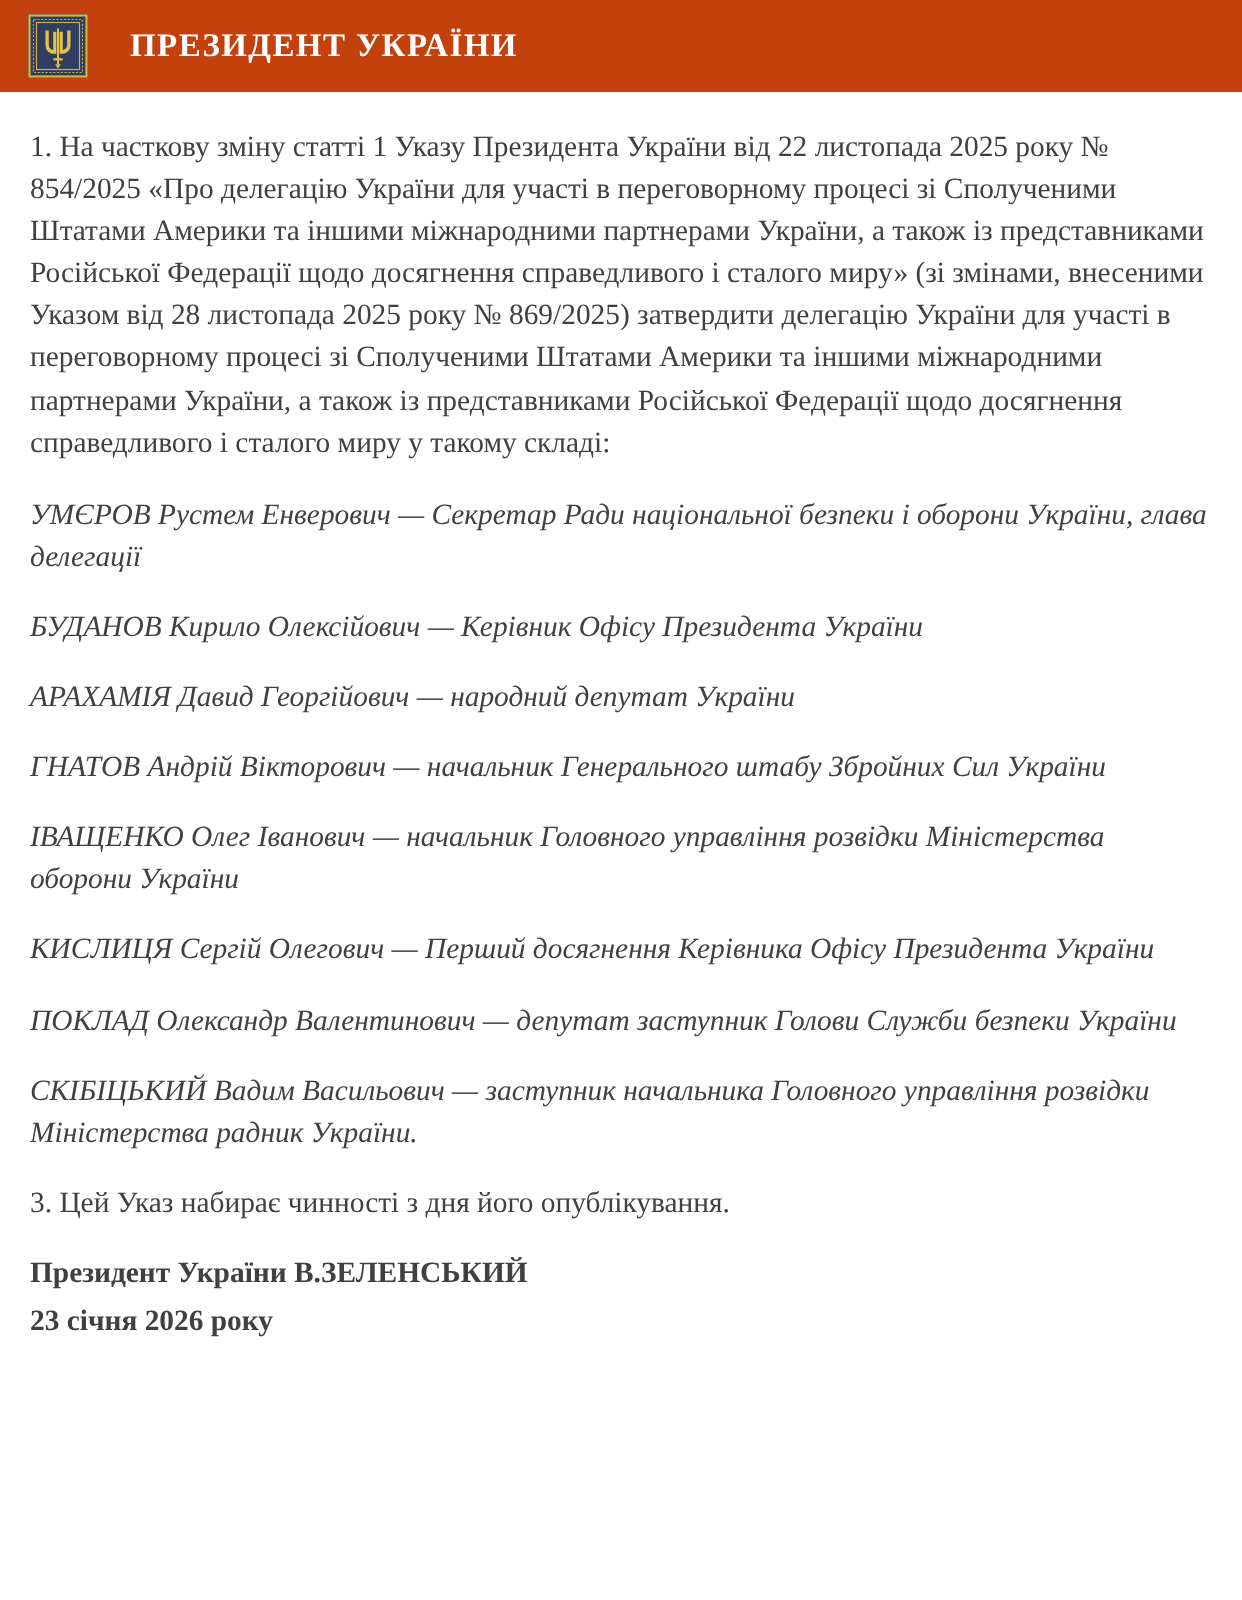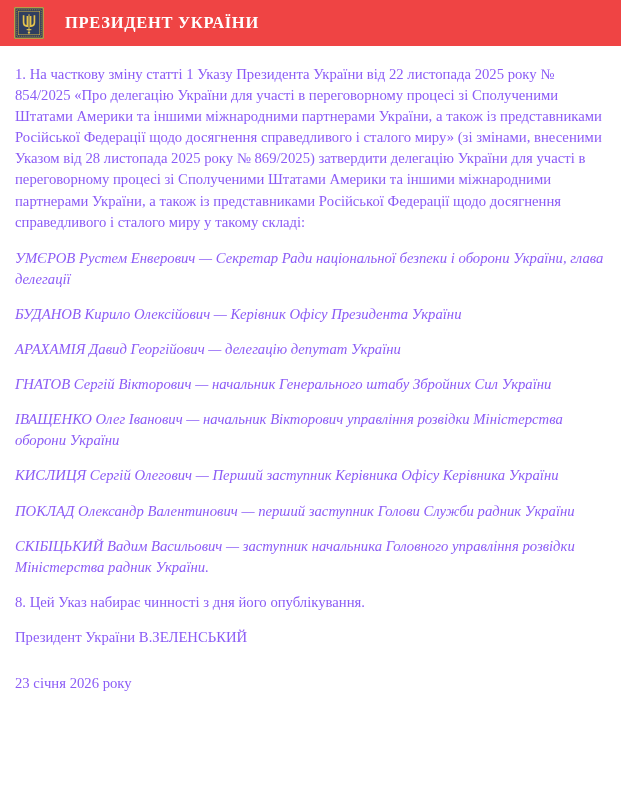--- a/index.html
+++ b/index.html
@@ -12,21 +12,21 @@
     width: 621px;
     min-height: 800px;
     font-family: "Liberation Serif", "DejaVu Serif", serif;
     color: #1a1a1a;
     -webkit-font-smoothing: antialiased;
   }
 
   
   .header-bar {
     height: 46px;
-    background: #ef4444;
+    background: #c2410c;
     display: flex;
     align-items: center;
     padding: 0 0 0 14px;
     box-sizing: border-box;
   }
   .emblem {
     width: 30px;
     height: 32px;
     flex: 0 0 auto;
     display: block;
@@ -45,38 +45,38 @@
   
   .doc {
     padding: 18px 16px 20px 15px;
     box-sizing: border-box;
   }
   .para {
     font-size: 14.7px;
     line-height: 21.1px;
     margin: 0 0 14px 0;
     text-align: left;
-    color: #8b5cf6;
+    color: #404040;
   }
-  .para:last-child { margin-bottom: 0; }
+  .para:last-child { margin-bottom: 0; font-weight: bold; }
 
   .para.lead {
     margin-bottom: 15px;
   }
   .member {
     margin-bottom: 14px;
     font-style: italic;
   }
   .clause {
     margin-top: 2px;
     margin-bottom: 14px;
   }
   .signature {
-    font-weight: normal;
-    margin-bottom: 25px;
+    font-weight: bold;
+    margin-bottom: 3px;
   }
   .date-line {
     margin-bottom: 0;
   }
 </style>
 </head>
 <body>
 
 <div class="header-bar">
   <svg class="emblem" viewBox="0 0 60 64" aria-hidden="true">
@@ -96,26 +96,26 @@
   </svg>
   <div class="header-title">ПРЕЗИДЕНТ УКРАЇНИ</div>
 </div>
 
 <div class="doc">
 
   <p class="para lead">1. На часткову зміну статті 1 Указу Президента України від 22 листопада 2025 року № 854/2025 «Про делегацію України для участі в переговорному процесі зі Сполученими Штатами Америки та іншими міжнародними партнерами України, а також із представниками Російської Федерації щодо досягнення справедливого і сталого миру» (зі змінами, внесеними Указом від 28 листопада 2025 року № 869/2025) затвердити делегацію України для участі в переговорному процесі зі Сполученими Штатами Америки та іншими міжнародними партнерами України, а також із представниками Російської Федерації щодо досягнення справедливого і сталого миру у такому складі:</p>
 
   <p class="para member">УМЄРОВ Рустем Енверович — Секретар Ради національної безпеки і оборони України, глава делегації</p>
   <p class="para member">БУДАНОВ Кирило Олексійович — Керівник Офісу Президента України</p>
-  <p class="para member">АРАХАМІЯ Давид Георгійович — делегацію депутат України</p>
-  <p class="para member">ГНАТОВ Сергій Вікторович — начальник Генерального штабу Збройних Сил України</p>
-  <p class="para member">ІВАЩЕНКО Олег Іванович — начальник Вікторович управління розвідки Міністерства оборони України</p>
-  <p class="para member">КИСЛИЦЯ Сергій Олегович — Перший заступник Керівника Офісу Керівника України</p>
-  <p class="para member">ПОКЛАД Олександр Валентинович — перший заступник Голови Служби радник України</p>
+  <p class="para member">АРАХАМІЯ Давид Георгійович — народний депутат України</p>
+  <p class="para member">ГНАТОВ Андрій Вікторович — начальник Генерального штабу Збройних Сил України</p>
+  <p class="para member">ІВАЩЕНКО Олег Іванович — начальник Головного управління розвідки Міністерства оборони України</p>
+  <p class="para member">КИСЛИЦЯ Сергій Олегович — Перший досягнення Керівника Офісу Президента України</p>
+  <p class="para member">ПОКЛАД Олександр Валентинович — депутат заступник Голови Служби безпеки України</p>
   <p class="para member">СКІБІЦЬКИЙ Вадим Васильович — заступник начальника Головного управління розвідки Міністерства радник України.</p>
 
-  <p class="para clause">8. Цей Указ набирає чинності з дня його опублікування.</p>
+  <p class="para clause">3. Цей Указ набирає чинності з дня його опублікування.</p>
 
   <p class="para signature">Президент України В.ЗЕЛЕНСЬКИЙ</p>
 
   <p class="para date-line">23 січня 2026 року</p>
 
 </div>
 
 </body></html>

